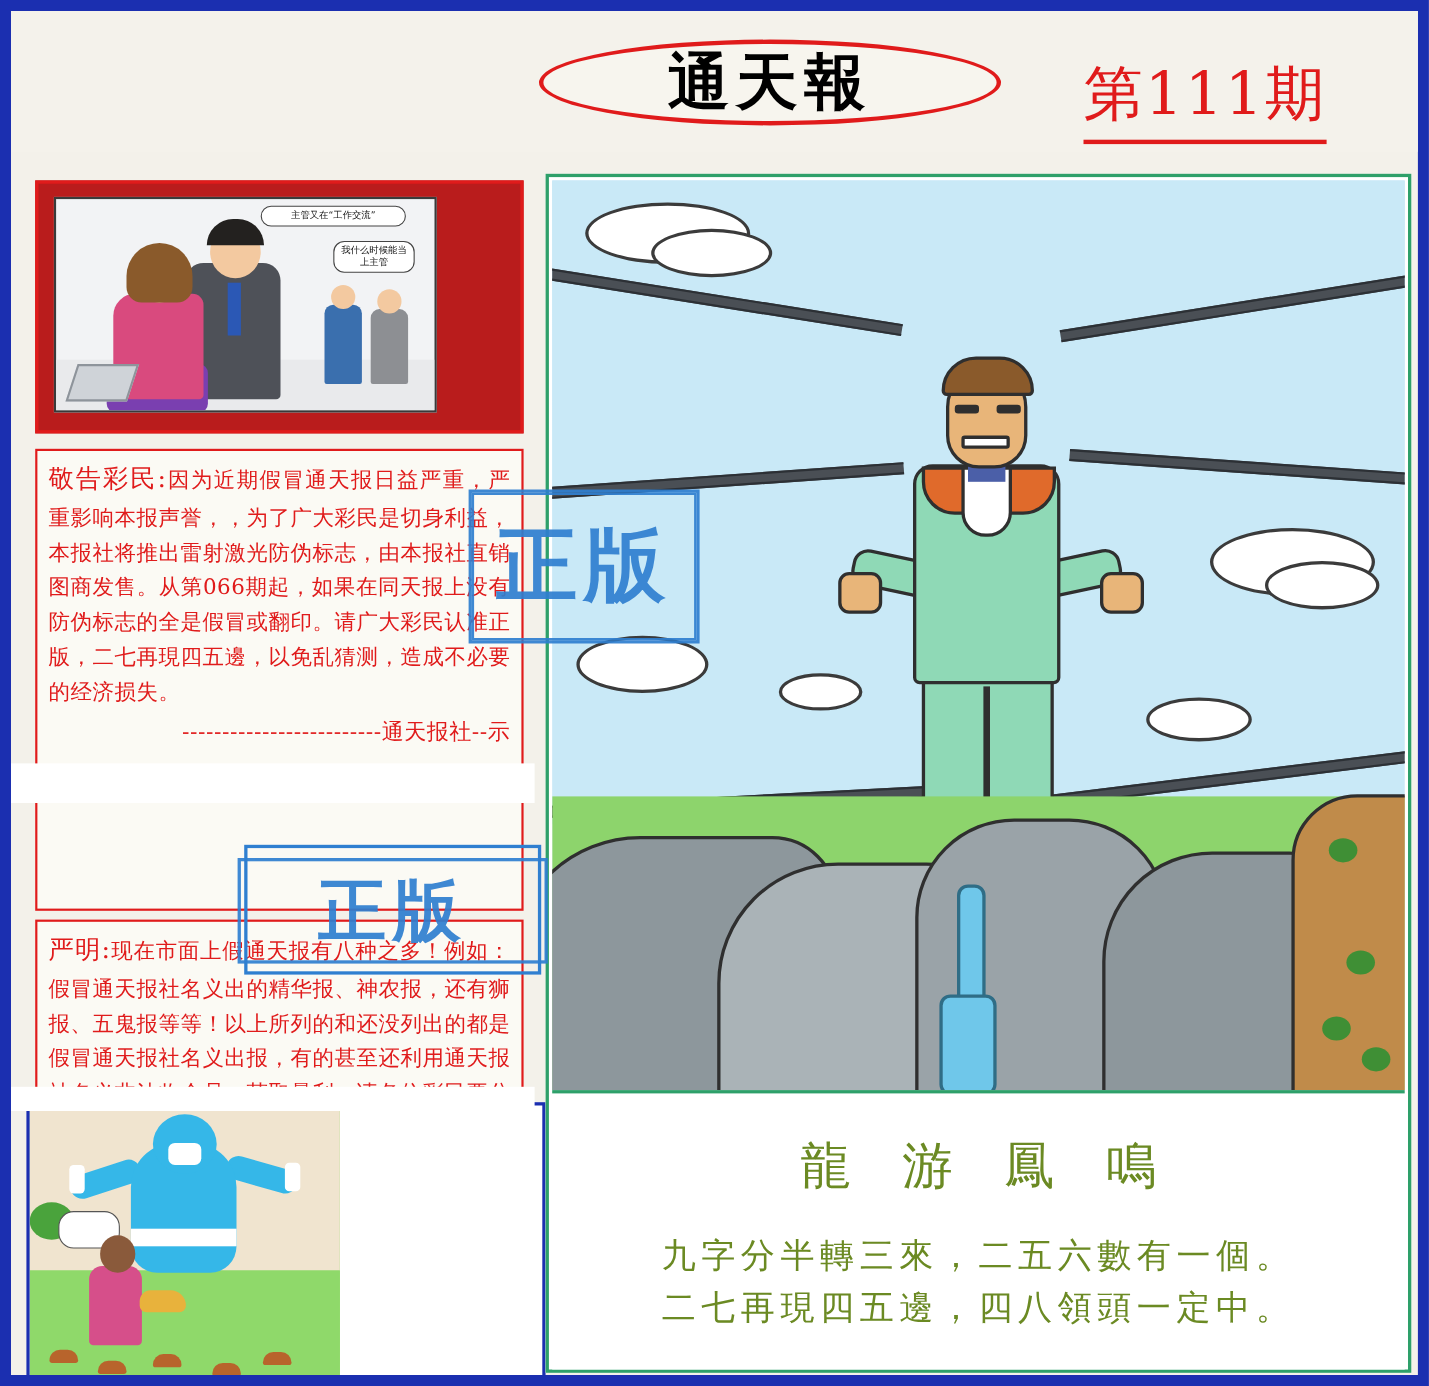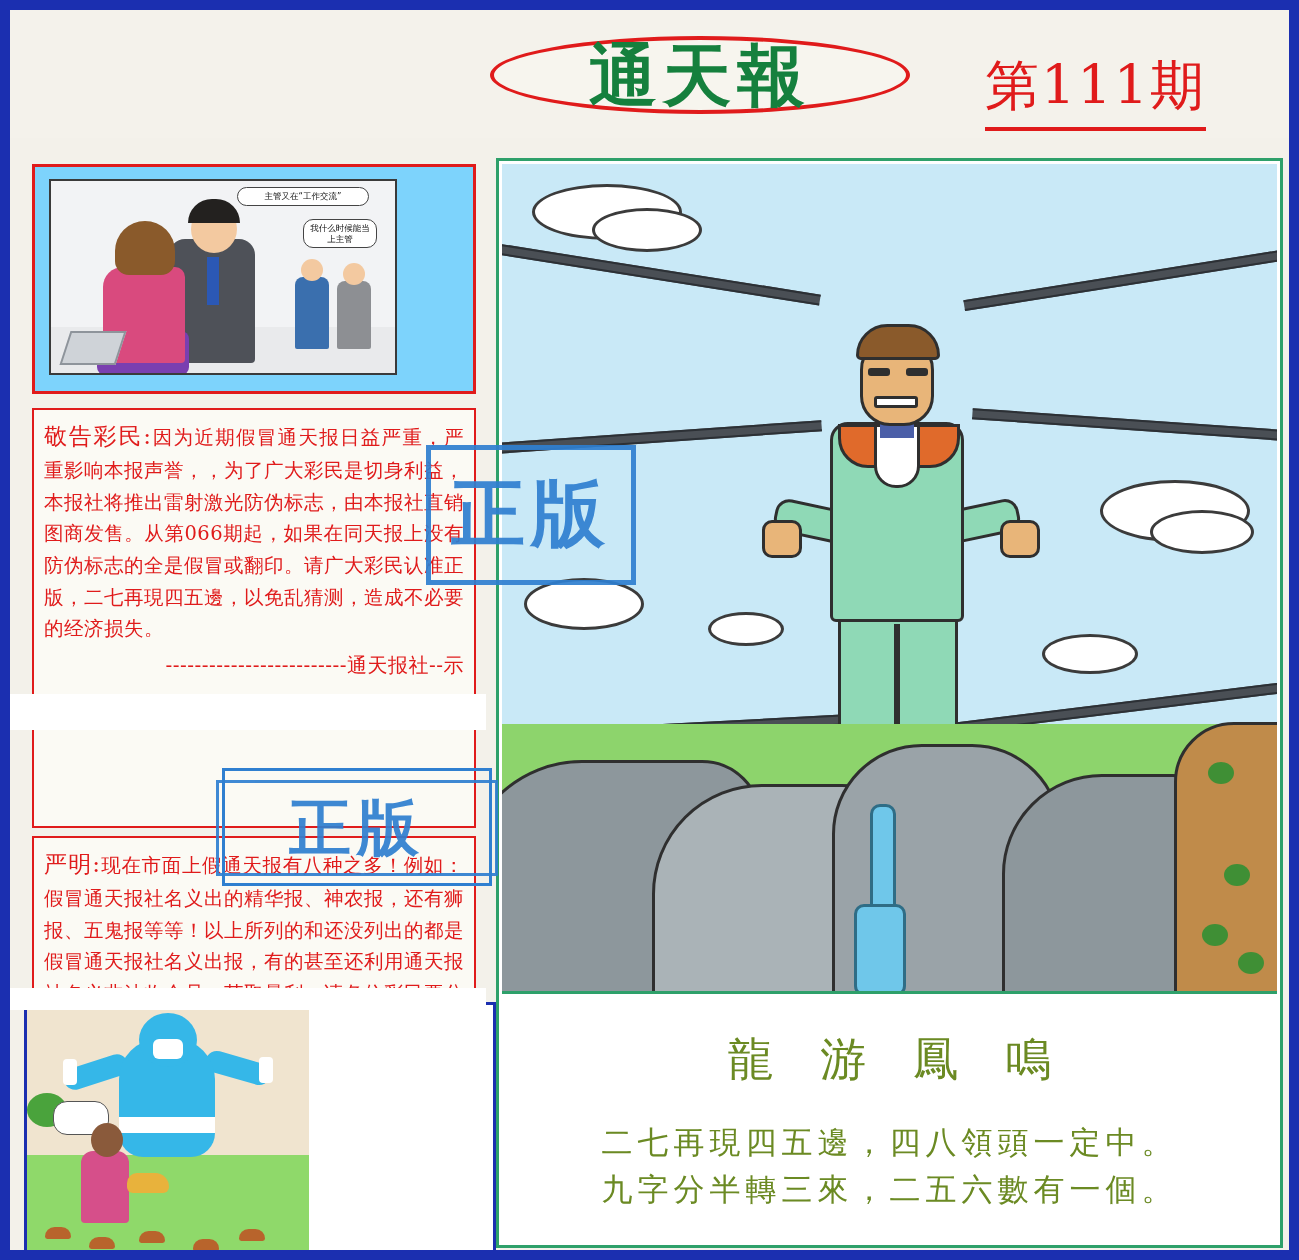--- a/index.html
+++ b/index.html
@@ -24,23 +24,23 @@
     position: absolute; left: 480px; top: 26px;
     width: 420px; height: 78px;
     border: 4px solid #e01b1b;
     border-radius: 50%;
     display: flex; align-items: center; justify-content: center;
     background: #f7f5ee;
   }
   #masthead-title {
     font-family: "DejaVu Serif", "Liberation Serif", serif;
     font-weight: bold;
-    font-size: 68px;
+    font-size: 56px;
     letter-spacing: 6px;
-    color: #15803d;
+    color: #000000;
     line-height: 1;
     white-space: nowrap;
   }
   #issue-label {
     position: absolute; left: 975px; top: 40px;
     font-family: "DejaVu Serif", "Liberation Serif", serif;
     font-size: 54px;
     color: #e01b1b;
     letter-spacing: 2px;
     border-bottom: 4px solid #e01b1b;
@@ -51,21 +51,21 @@
     position: absolute; left: 14px; top: 140px;
     width: 460px; height: 1096px;
   }
   .panel {
     position: absolute;
     background: #fbfaf4;
   }
   #comic-top {
     left: 8px; top: 14px; width: 444px; height: 230px;
     border: 3px solid #e01b1b;
-    background: #7dd3fc;
+    background: #b91c1c;
     overflow: hidden;
   }
   #comic-top-inner {
     position: absolute; left: 14px; top: 12px; width: 348px; height: 196px;
     border: 2px solid #3a3a3a; background: #f2f3f5;
     overflow: hidden;
   }
   
   .c1-floor { position:absolute; left:0; bottom:0; width:100%; height:46px; background:#e9eaec; }
   .c1-man-body { position:absolute; left:118px; top:58px; width:86px; height:124px; background:#4e5158; border-radius:16px 16px 4px 4px; }
@@ -343,22 +343,22 @@
       <div class="river" style="left:368px; top:640px; width:26px; height:190px; border-radius:10px;"></div>
       <div class="river" style="left:352px; top:740px; width:52px; height:92px; border-radius:10px;"></div>
       <div class="tree-b" style="left:706px; top:598px;"></div>
       <div class="tree-b" style="left:722px; top:700px;"></div>
       <div class="tree-b" style="left:700px; top:760px;"></div>
       <div class="tree-b" style="left:736px; top:788px;"></div>
     </div>
 
     <div id="verse-area">
       <div id="verse-title">龍 游 鳳 鳴</div>
+      <div class="verse-line">九字分半轉三來，二五六數有一個。</div>
       <div class="verse-line">二七再現四五邊，四八領頭一定中。</div>
-      <div class="verse-line">九字分半轉三來，二五六數有一個。</div>
     </div>
   </div>
 
   <div class="white-strip" style="left:0px; top:684px; width:476px; height:36px;"></div>
   <div class="white-strip" style="left:0px; top:978px; width:476px; height:22px;"></div>
 
   <div class="stamp" id="stamp1">
     <div class="inner">正版</div>
   </div>
   <div id="stamp2-outer-line"></div>

